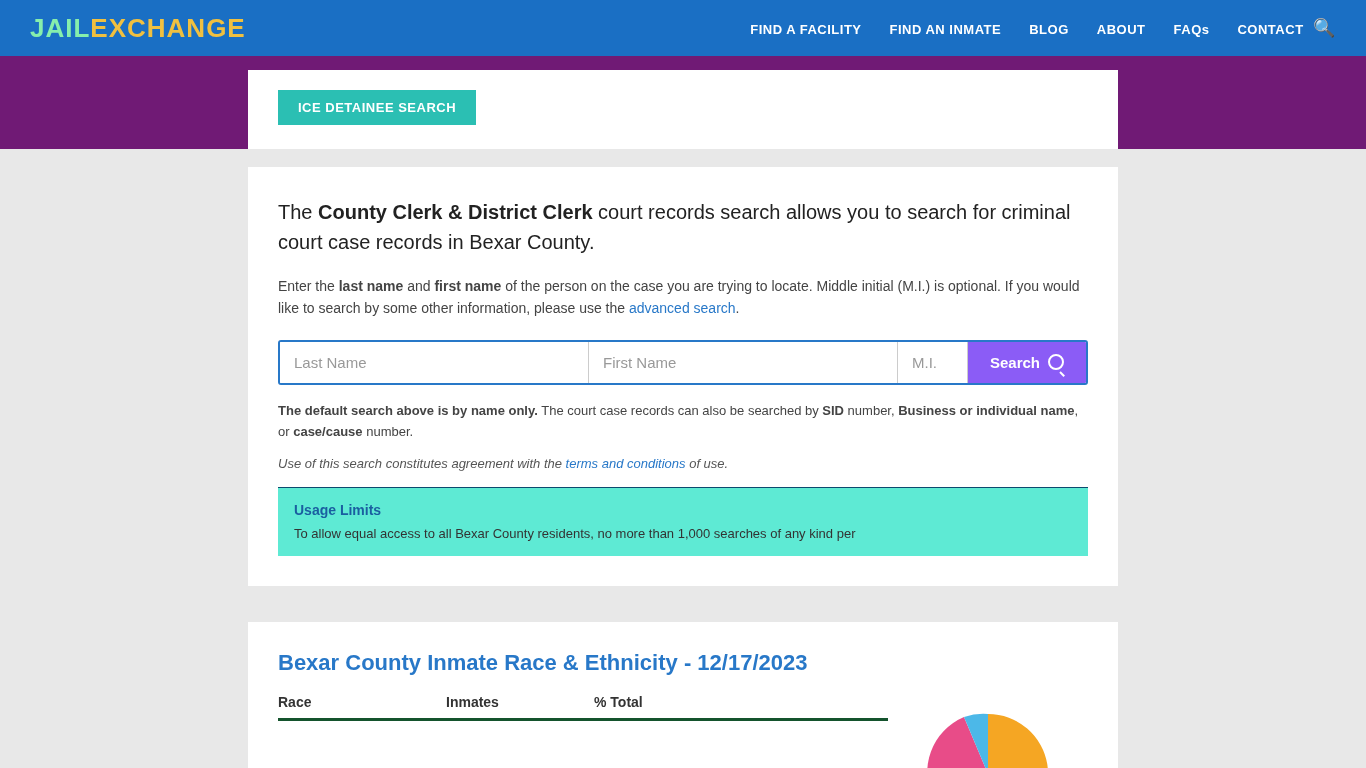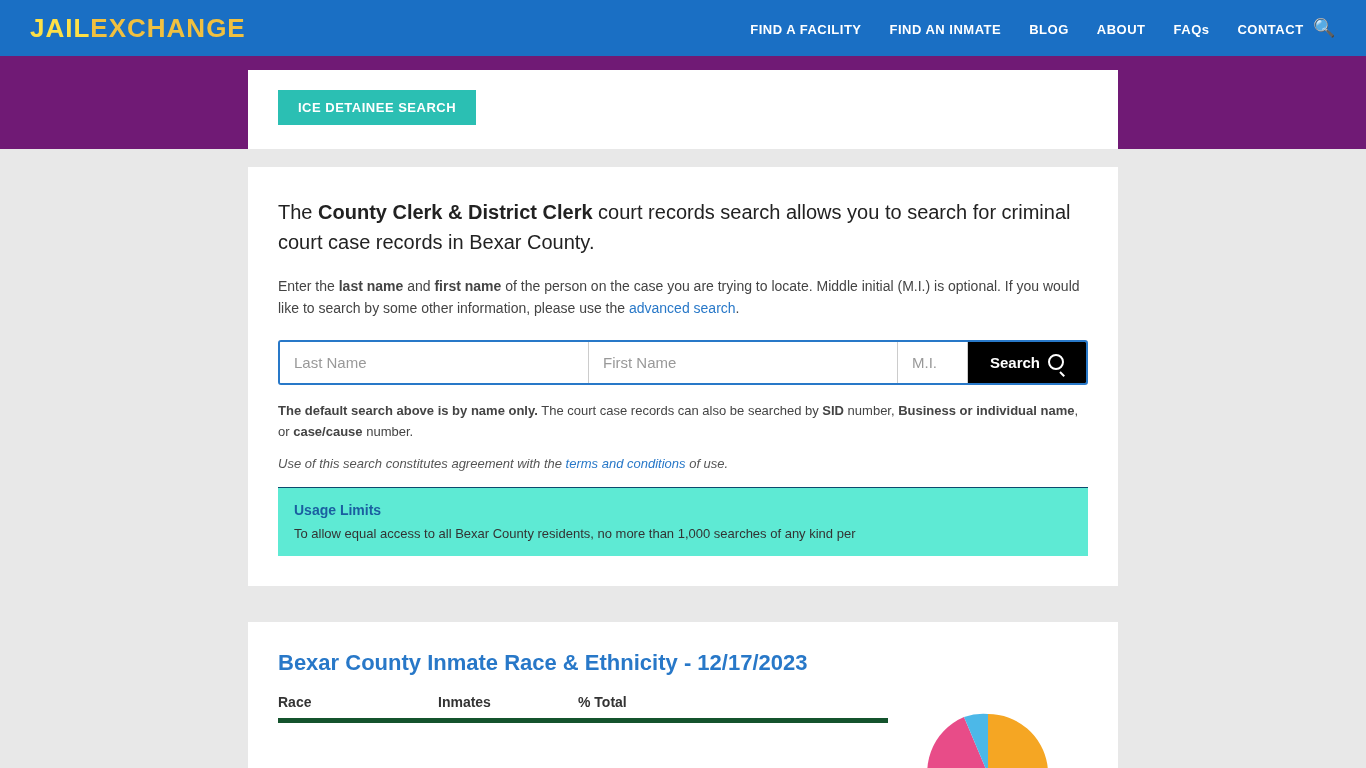--- a/index.html
+++ b/index.html
@@ -15,21 +15,21 @@
       position: relative;
       z-index: 10;
     }
     .navbar-brand {
       display: flex;
       align-items: center;
       text-decoration: none;
       margin-right: auto;
     }
     .brand-jail {
-      color: #fde047;
+      color: #86efac;
       font-size: 26px;
       font-weight: 900;
       letter-spacing: 1px;
     }
     .brand-exchange {
       color: #f0c040;
       font-size: 26px;
       font-weight: 900;
       letter-spacing: 1px;
     }
@@ -117,21 +117,21 @@
       font-size: 15px;
       outline: none;
       color: #666;
     }
     .search-form input::placeholder { color: #999; }
     .mi-input {
       width: 70px !important;
       flex: none !important;
     }
     .search-btn {
-      background: #000000;
+      background: #8b5cf6;
       color: #fff;
       border: none;
       padding: 12px 22px;
       font-size: 15px;
       font-weight: 600;
       cursor: pointer;
       display: flex;
       align-items: center;
       gap: 8px;
       white-space: nowrap;
@@ -201,22 +201,22 @@
       margin-top: 18px;
     }
     .bexar-title {
       font-size: 22px;
       font-weight: 700;
       color: #2878c8;
       margin-bottom: 18px;
     }
     .bexar-table-header {
       display: flex;
-      gap: 0;
-      border-bottom: 5px solid #14532d;
+      gap: 8px;
+      border-bottom: 3px solid #14532d;
       padding-bottom: 8px;
     }
     .col-race { width: 160px; font-weight: 700; font-size: 14px; color: #333; }
     .col-inmates { width: 140px; font-weight: 700; font-size: 14px; color: #333; }
     .col-pct { width: 100px; font-weight: 700; font-size: 14px; color: #333; }
 
     .content-row {
       display: flex;
       align-items: flex-start;
     }

